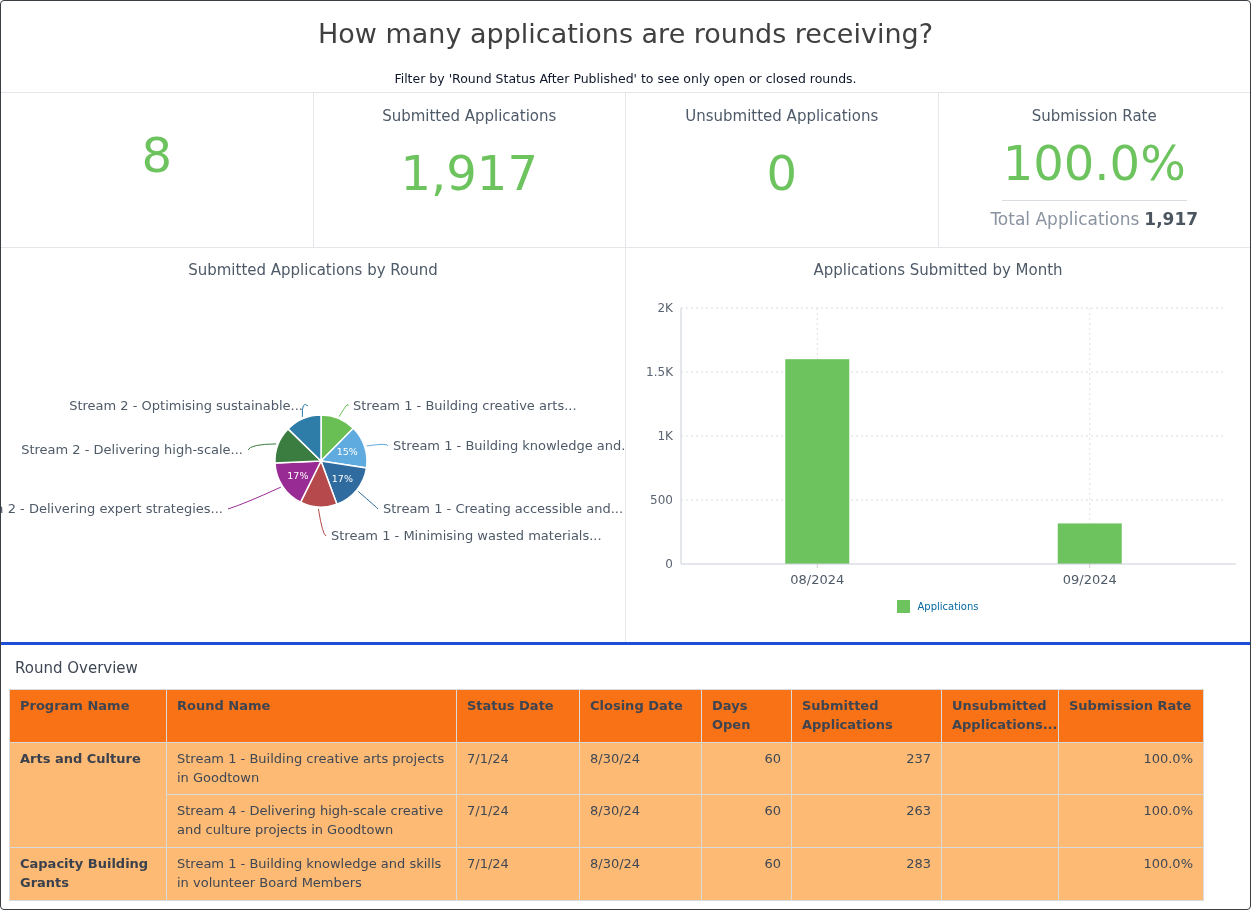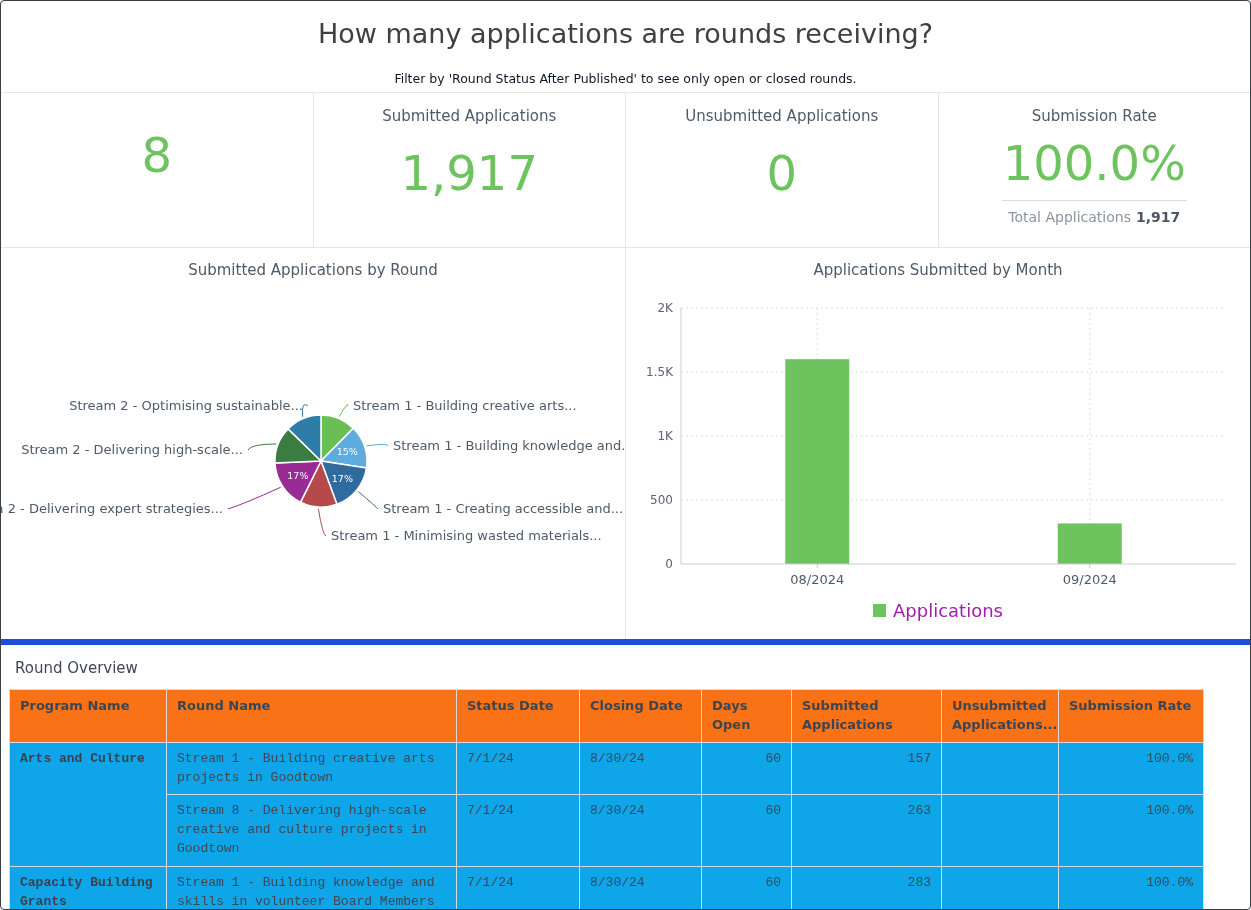--- a/index.html
+++ b/index.html
@@ -23,39 +23,39 @@
   .hero-title { font-size: 27px; font-weight: 400; color: #404040; padding-top: 17px; }
   .hero-sub { font-size: 12.5px; color: #0f172a; margin-top: 22px; }
   
   .kpi-row { height: 155px; display: flex; border-bottom: 1px solid #e6e6ea; }
   .kpi-card { flex: 1; text-align: center; border-right: 1px solid #e6e6ea; padding-top: 14px; }
   .kpi-card:last-child { border-right: none; }
   .kpi-label { font-size: 15px; color: #4e5a68; }
   .kpi-value { font-size: 48px; color: #6dc35e; margin-top: 20px; font-weight: 400; }
   .kpi-card.with-foot .kpi-value { margin-top: 10px; }
   .kpi-foot-rule { width: 185px; height: 1px; background: #d9dce0; margin: 9px auto 8px auto; }
-  .kpi-foot { font-size: 14px; color: #8a93a0; }
+  .kpi-foot { font-size: 17px; color: #8a93a0; }
   .kpi-foot b { color: #4a5560; margin-left: 5px; }
   
-  .charts-row { height: 397px; display: flex; border-bottom: 6px solid #1d4ed8; }
+  .charts-row { height: 397px; display: flex; border-bottom: 3px solid #1d4ed8; }
   .chart-panel { position: relative; }
   .chart-panel.left { width: 625px; border-right: 1px solid #e6e6ea; }
   .chart-panel.right { width: 625px; flex: 1; }
   .chart-title { text-align: center; font-size: 15px; color: #4e5a68; padding-top: 13px; }
   .chart-svg { position: absolute; left: 0; top: 38px; }
   .legend { position: absolute; left: 0; right: 0; top: 352px; display: flex; justify-content: center; align-items: center; gap: 7px; cursor: pointer; }
   .legend-swatch { width: 13px; height: 13px; display: inline-block; }
-  .legend-label { font-size: 18px; color: #a21caf; text-align: center; }
+  .legend-label { font-size: 10px; color: #0369a1; text-align: center; }
   
   .table-section { padding: 10px 8px 0 8px; }
   .section-title { font-size: 15px; color: #3f4754; padding: 4px 0 12px 6px; }
   table.round-table { border-collapse: collapse; width: 1194px; table-layout: fixed; font-size: 13px; }
   .round-table th, .round-table td { border: 1px solid #d9dade; vertical-align: top; padding: 7px 10px; line-height: 1.45; }
   .round-table thead th { background: #f97316; color: #3e4450; font-weight: bold; text-align: left; height: 40px; }
-  .round-table td { color: #3f4754; height: 45px; background: #0ea5e9; font-family: Liberation Mono, monospace; }
+  .round-table td { color: #3f4754; height: 45px; background: #fdba74; }
   .round-table td.program { font-weight: bold; color: #3a414d; }
   .round-table td.num { text-align: right; }
 </style>
 </head>
 <body>
 
 <div class="page">
 
 
   <div class="hero">
@@ -170,26 +170,26 @@
           <th>Submission Rate</th>
         </tr>
       </thead>
       <tbody id="round-tbody">
           <tr>
             <td class="program" rowspan="2">Arts and Culture</td>
             <td>Stream 1 - Building creative arts projects in Goodtown</td>
             <td>7/1/24</td>
             <td>8/30/24</td>
             <td class="num">60</td>
-            <td class="num">157</td>
+            <td class="num">237</td>
             <td></td>
             <td class="num">100.0%</td>
           </tr>
           <tr>
-            <td>Stream 8 - Delivering high-scale creative and culture projects in Goodtown</td>
+            <td>Stream 4 - Delivering high-scale creative and culture projects in Goodtown</td>
             <td>7/1/24</td>
             <td>8/30/24</td>
             <td class="num">60</td>
             <td class="num">263</td>
             <td></td>
             <td class="num">100.0%</td>
           </tr>
           <tr>
             <td class="program" rowspan="2">Capacity Building Grants</td>
             <td>Stream 1 - Building knowledge and skills in volunteer Board Members</td>

